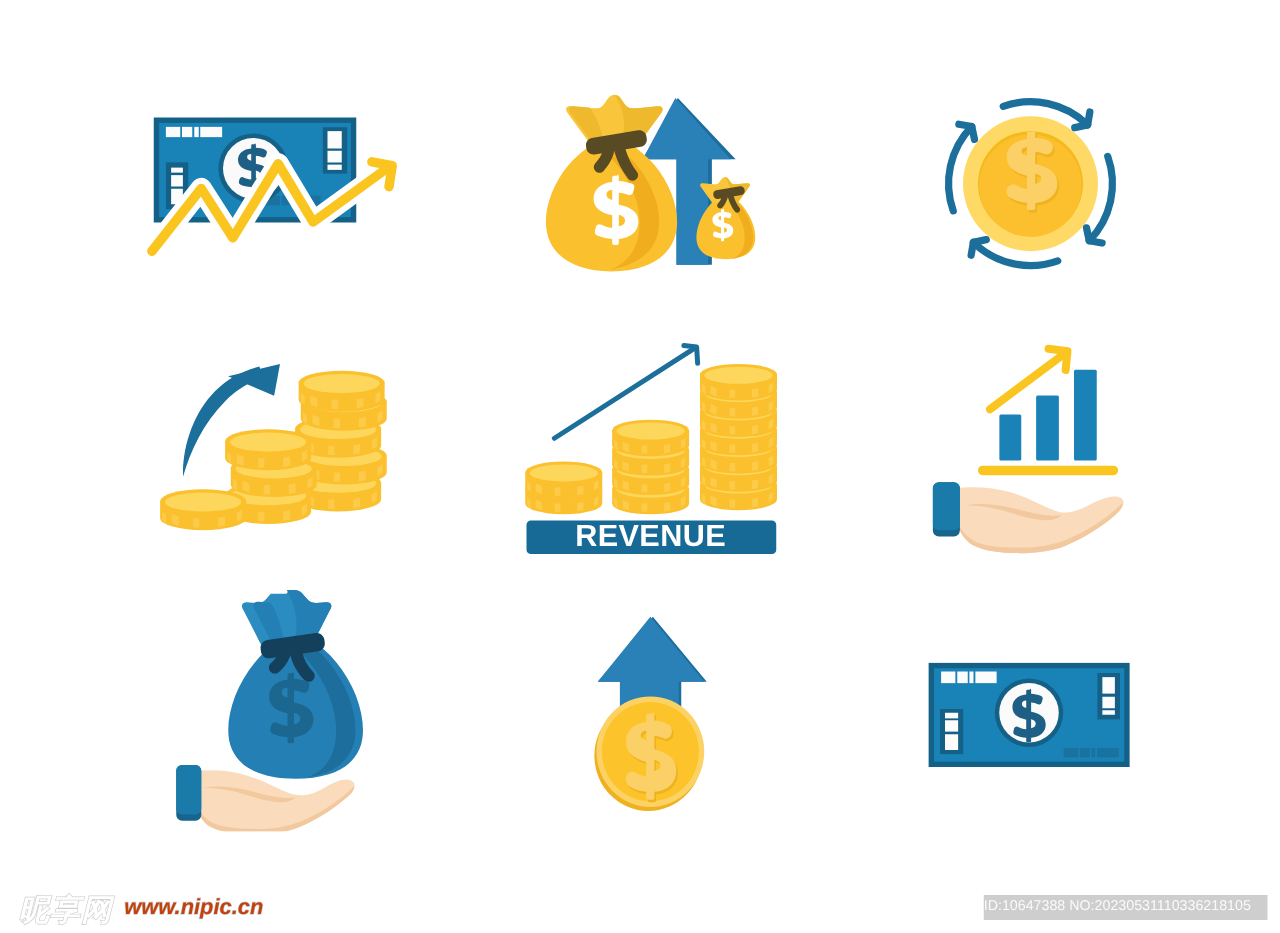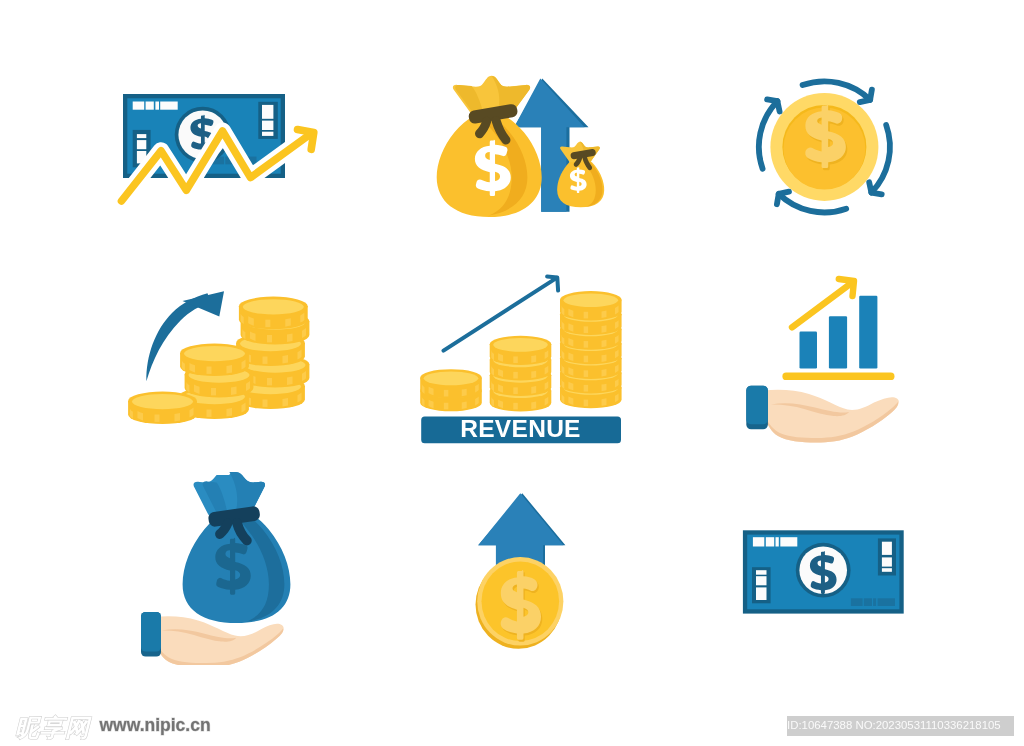--- a/index.html
+++ b/index.html
@@ -6,21 +6,21 @@
   body{width:1024px;height:746px;background:#ffffff;font-family:"Liberation Sans",sans-serif;overflow:hidden;}
   #stage{position:relative;width:892px;height:746px;background:#ffffff;}
   .icon{position:absolute;display:block;}
   #defs{position:absolute;width:0;height:0;overflow:hidden;}
   #wm{position:absolute;left:22px;top:698px;width:250px;height:40px;}
 
   #wm{position:absolute;left:15px;top:712px;width:260px;height:40px;white-space:nowrap;}
   #wm-cn{display:inline-block;font-family:"DejaVu Sans","Liberation Sans",sans-serif;font-weight:bold;font-size:24px;
     font-style:italic;color:#ffffff;-webkit-text-stroke:1.1px #cecece;paint-order:stroke fill;letter-spacing:1px;vertical-align:top;}
   #wm-site{display:inline-block;font-family:"Liberation Sans",sans-serif;font-weight:bold;font-size:17.5px;
-    color:#737373;-webkit-text-stroke:1.05px #d2d2d2;paint-order:stroke fill;margin-left:5px;vertical-align:top;
+    font-style:italic;color:#c2410c;-webkit-text-stroke:1.05px #d2d2d2;paint-order:stroke fill;margin-left:5px;vertical-align:top;
     position:relative;top:3px;}
   #idband{position:absolute;left:787px;top:716px;width:226.6px;height:19.5px;background:#cecece;color:#fafafa;
     font-size:11.4px;line-height:19.5px;white-space:nowrap;font-family:"Liberation Sans",sans-serif;
     letter-spacing:0px;overflow:hidden;}
 </style>
 </head>
 <body>
 
 <div id="stage">
 

